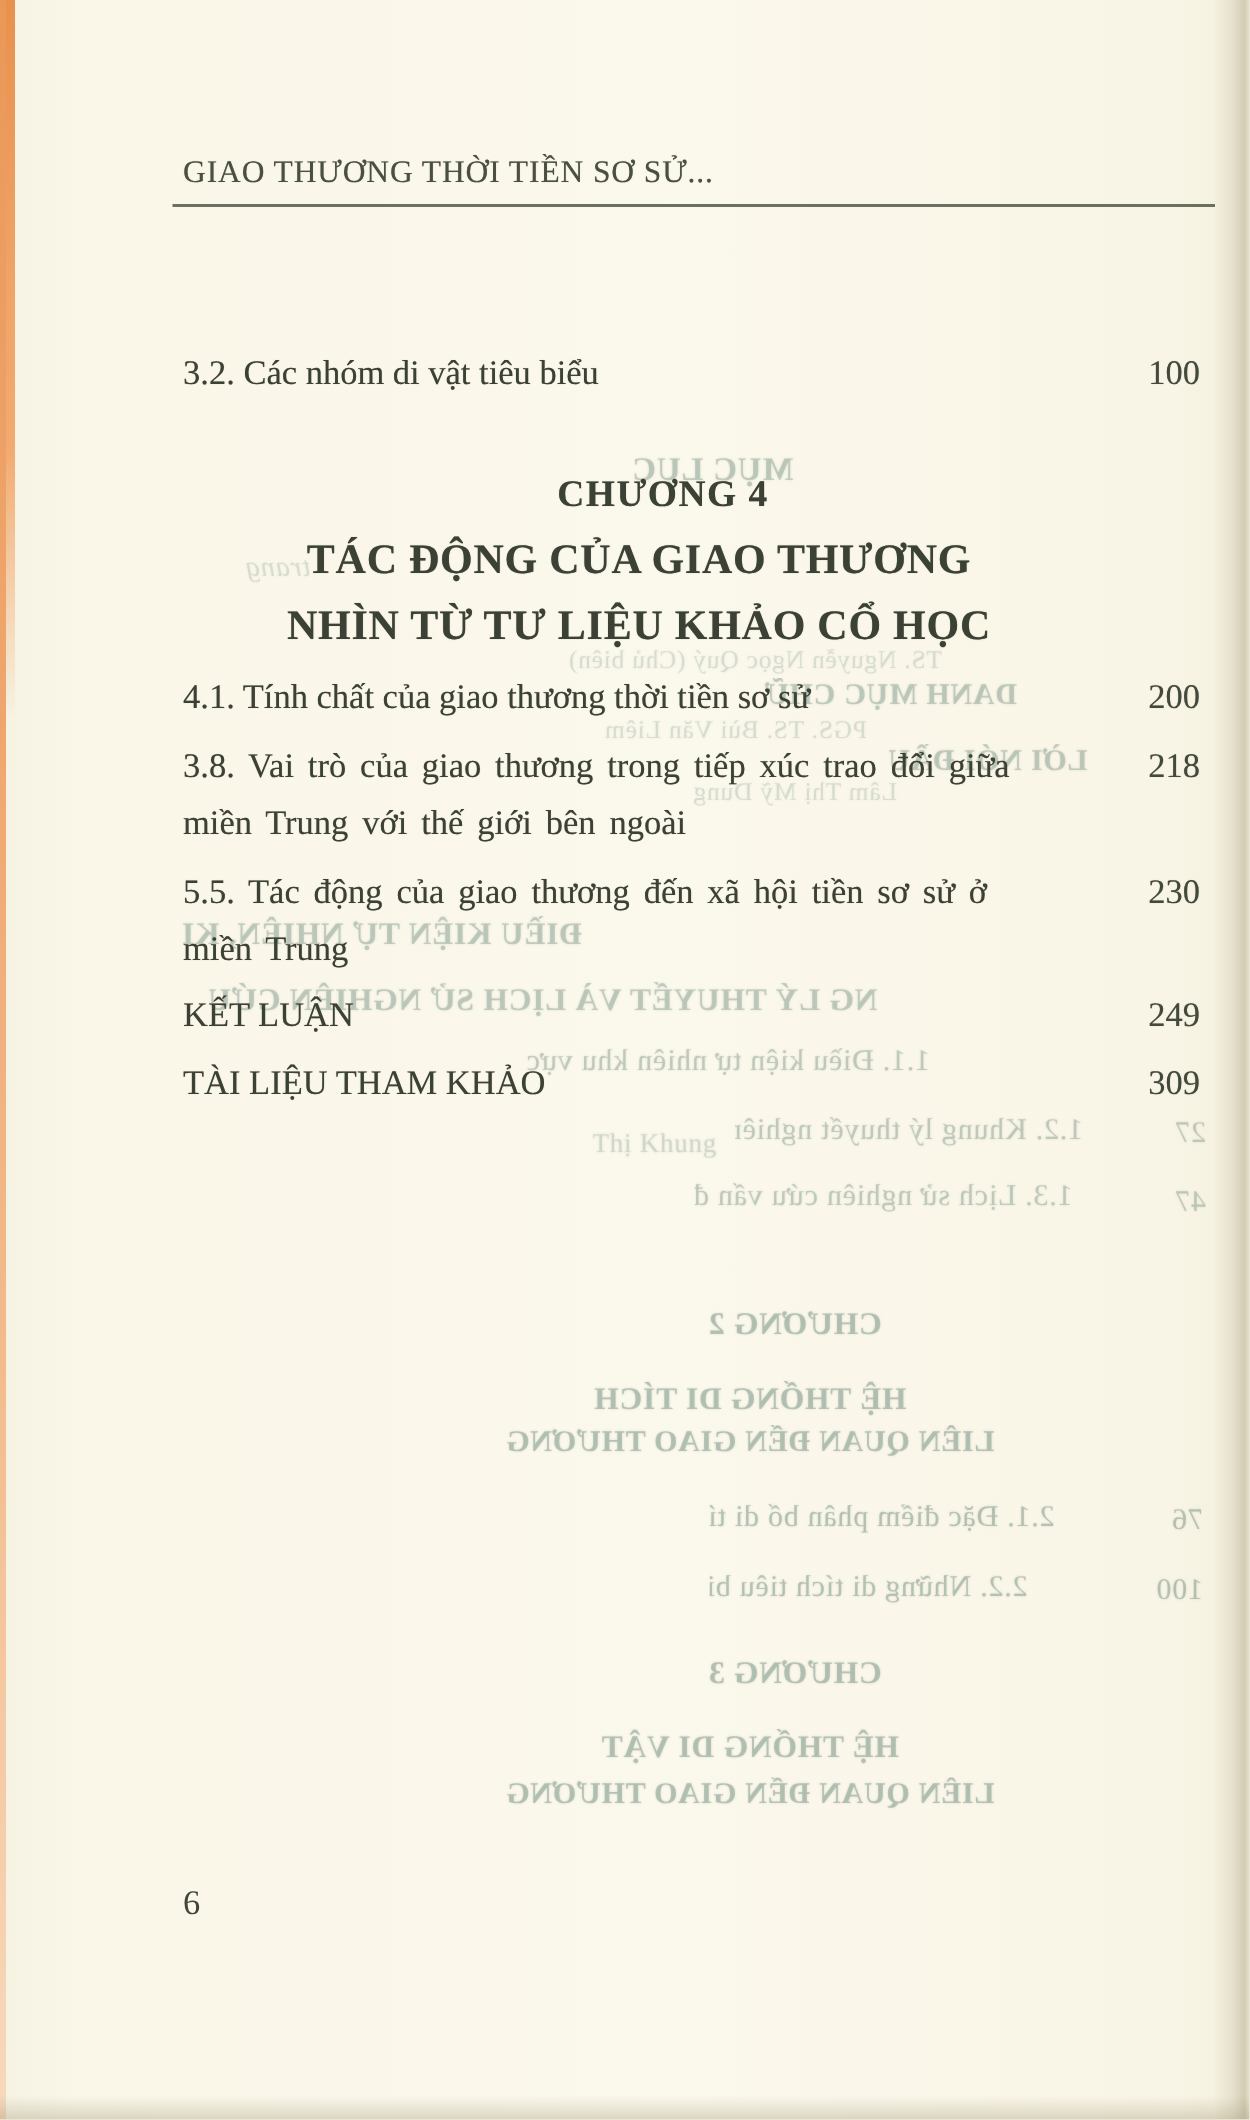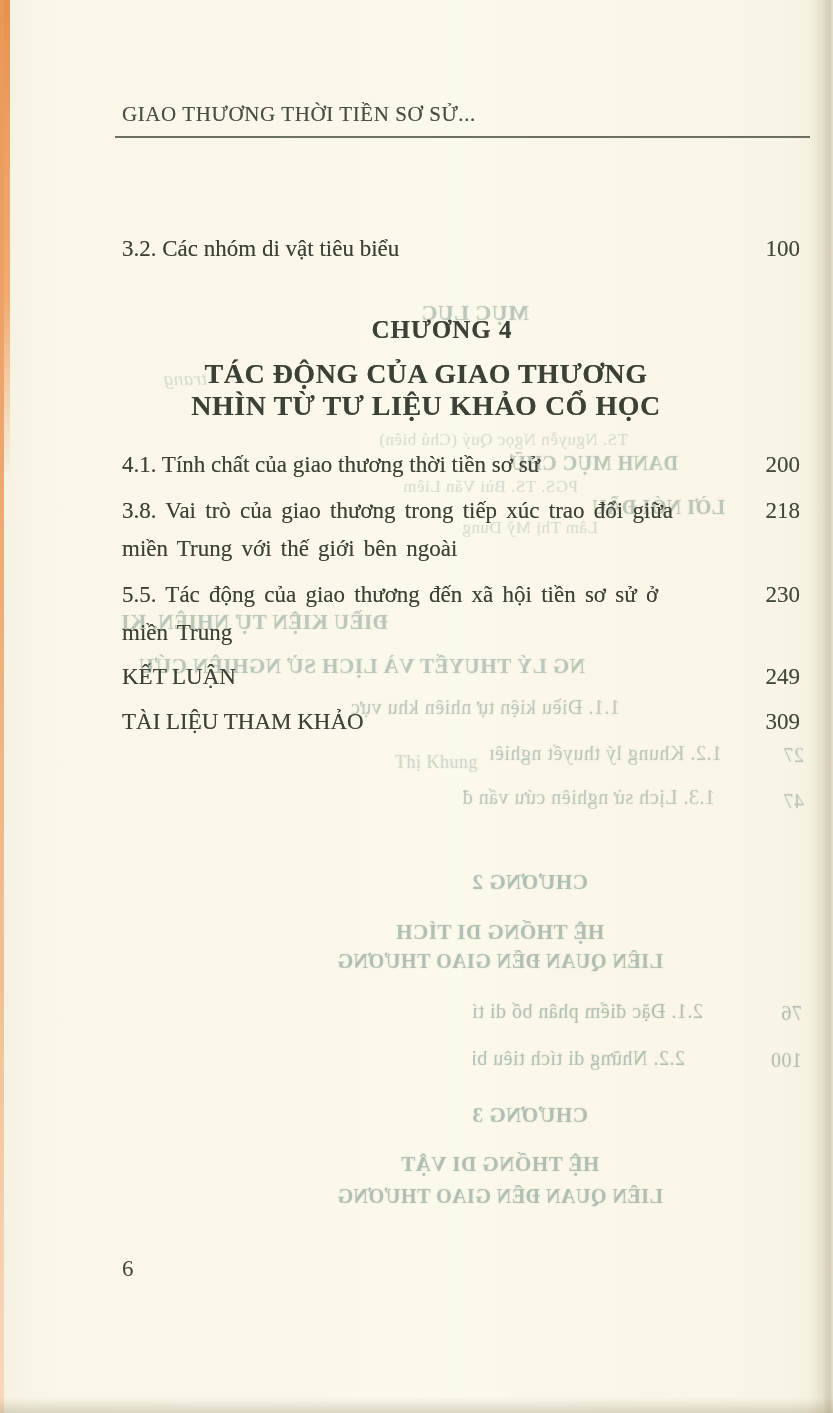--- a/index.html
+++ b/index.html
@@ -92,21 +92,21 @@
     <div class="running-head">GIAO THƯƠNG THỜI TIỀN SƠ SỬ...</div>
     <div class="head-rule"></div>
 
     <div class="row" style="top:230px">
       <span class="label">3.2. Các nhóm di vật tiêu biểu</span>
       <span class="num">100</span>
     </div>
 
     <div class="chapter-kicker" style="top:316px">CHƯƠNG 4</div>
     <div class="chapter-title" style="top:358px">TÁC ĐỘNG CỦA GIAO THƯƠNG</div>
-    <div class="chapter-title" style="top:390px">NHÌN TỪ TƯ LIỆU KHẢO CỔ HỌC</div>
+    <div class="chapter-title" style="top:402px">NHÌN TỪ TƯ LIỆU KHẢO CỔ HỌC</div>
 
     <div class="row" style="top:446px">
       <span class="label">4.1. Tính chất của giao thương thời tiền sơ sử</span>
       <span class="num">200</span>
     </div>
     <div class="row sp" style="top:492px">
       <span class="label">3.8. Vai trò của giao thương trong tiếp xúc trao đổi giữa
 miền Trung với thế giới bên ngoài</span>
       <span class="num">218</span>
     </div>

